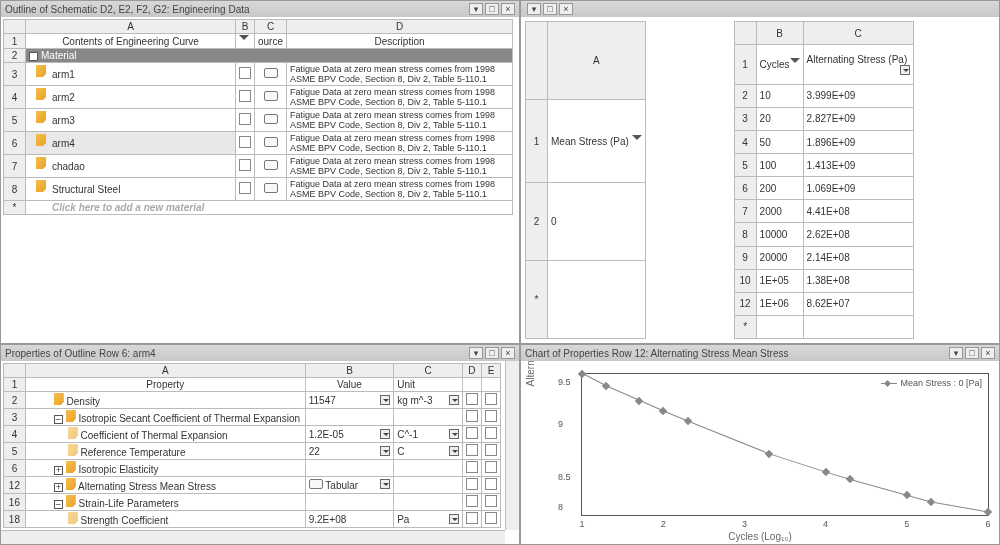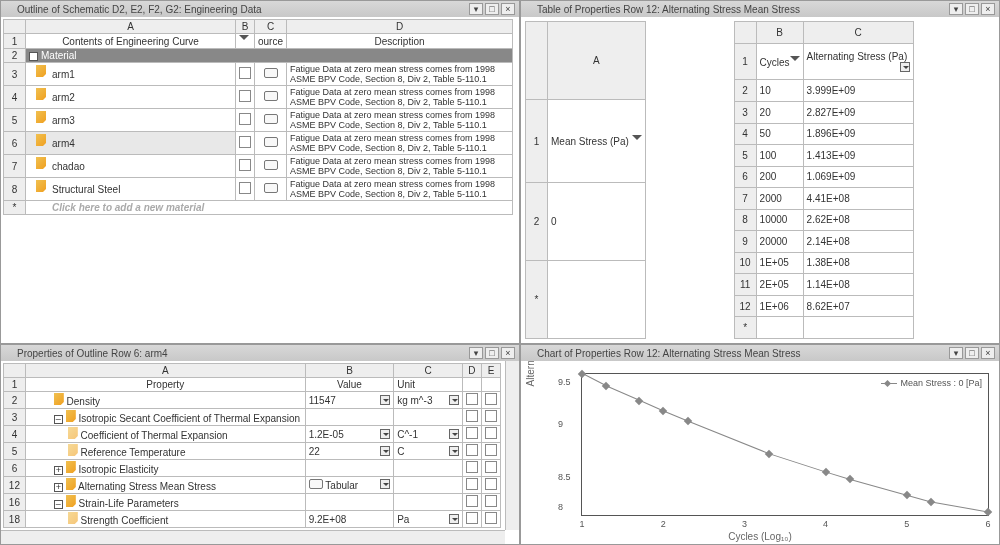--- a/index.html
+++ b/index.html
@@ -1,19 +1,19 @@
 <!DOCTYPE html>
 <html><head>
 <meta charset="utf-8">
 <style>
   * { box-sizing: border-box; margin: 0; padding: 0; }
   body { font-family: Arial, sans-serif; font-size: 10px; background: #fff; color: #333; width: 1000px; height: 545px; overflow: hidden; display: grid; grid-template-columns: 520px 480px; grid-template-rows: 344px 201px; }
   .panel { border: 1px solid #999; display: flex; flex-direction: column; overflow: hidden; }
   .panel-header { background: linear-gradient(#d8d8d8,#c8c8c8); height: 16px; padding: 1px 4px; display: flex; align-items: center; font-size: 10px; color: #444; }
-  .panel-header .title { flex: 1; margin-left: 12px; }
+  .panel-header .title { flex: 1; }
   .hbtn { width: 14px; height: 12px; border: 1px solid #999; background: #eee; margin-left: 2px; font-size: 9px; text-align: center; line-height: 10px; cursor: pointer; }
   .panel-body { flex: 1; background: #fff; overflow: auto; padding: 2px; position: relative; }
   table { border-collapse: collapse; font-size: 10px; }
   th, td { border: 1px solid #bbb; padding: 1px 3px; vertical-align: middle; overflow: hidden; white-space: nowrap; }
   .rownum { width: 22px; text-align: center; background: #eee; font-weight: normal; }
   .colhead { background: #eee; text-align: center; font-weight: normal; }
   .catrow td { background: #888; color: #fff; }
   
   .outline td.name { padding-left: 26px; position: relative; }
   .outline td.name .mIcon { position:absolute; left:10px; top:2px; }
@@ -127,21 +127,20 @@
             <th class="rownum">*</th>
             <td class="name placeholder" colspan="4">Click here to add a new material</td>
           </tr>
     </tbody>
       </table>
   </div>
 </div>
 
 <div class="panel">
   <div class="panel-header">
-    <span class="title">Table of Properties Row 12: Alternating Stress Mean Stress</span>
     <span class="hbtn">▾</span>
     <span class="hbtn">□</span>
     <span class="hbtn">×</span>
   </div>
   <div class="panel-body tp-body">
     <table class="minitable">
       <tbody>
           <tr>
             <th class="rownum"></th>
             <th class="colhead" style="width:92px">A</th>
@@ -211,25 +210,20 @@
           </tr>
           <tr>
             <th class="rownum">9</th>
             <td>20000</td>
             <td>2.14E+08</td>
           </tr>
           <tr>
             <th class="rownum">10</th>
             <td>1E+05</td>
             <td>1.38E+08</td>
-          </tr>
-          <tr>
-            <th class="rownum">11</th>
-            <td>2E+05</td>
-            <td>1.14E+08</td>
           </tr>
           <tr>
             <th class="rownum">12</th>
             <td>1E+06</td>
             <td>8.62E+07</td>
           </tr>
         </tbody>
       <tbody>
           <tr>
             <th class="rownum">*</th>

